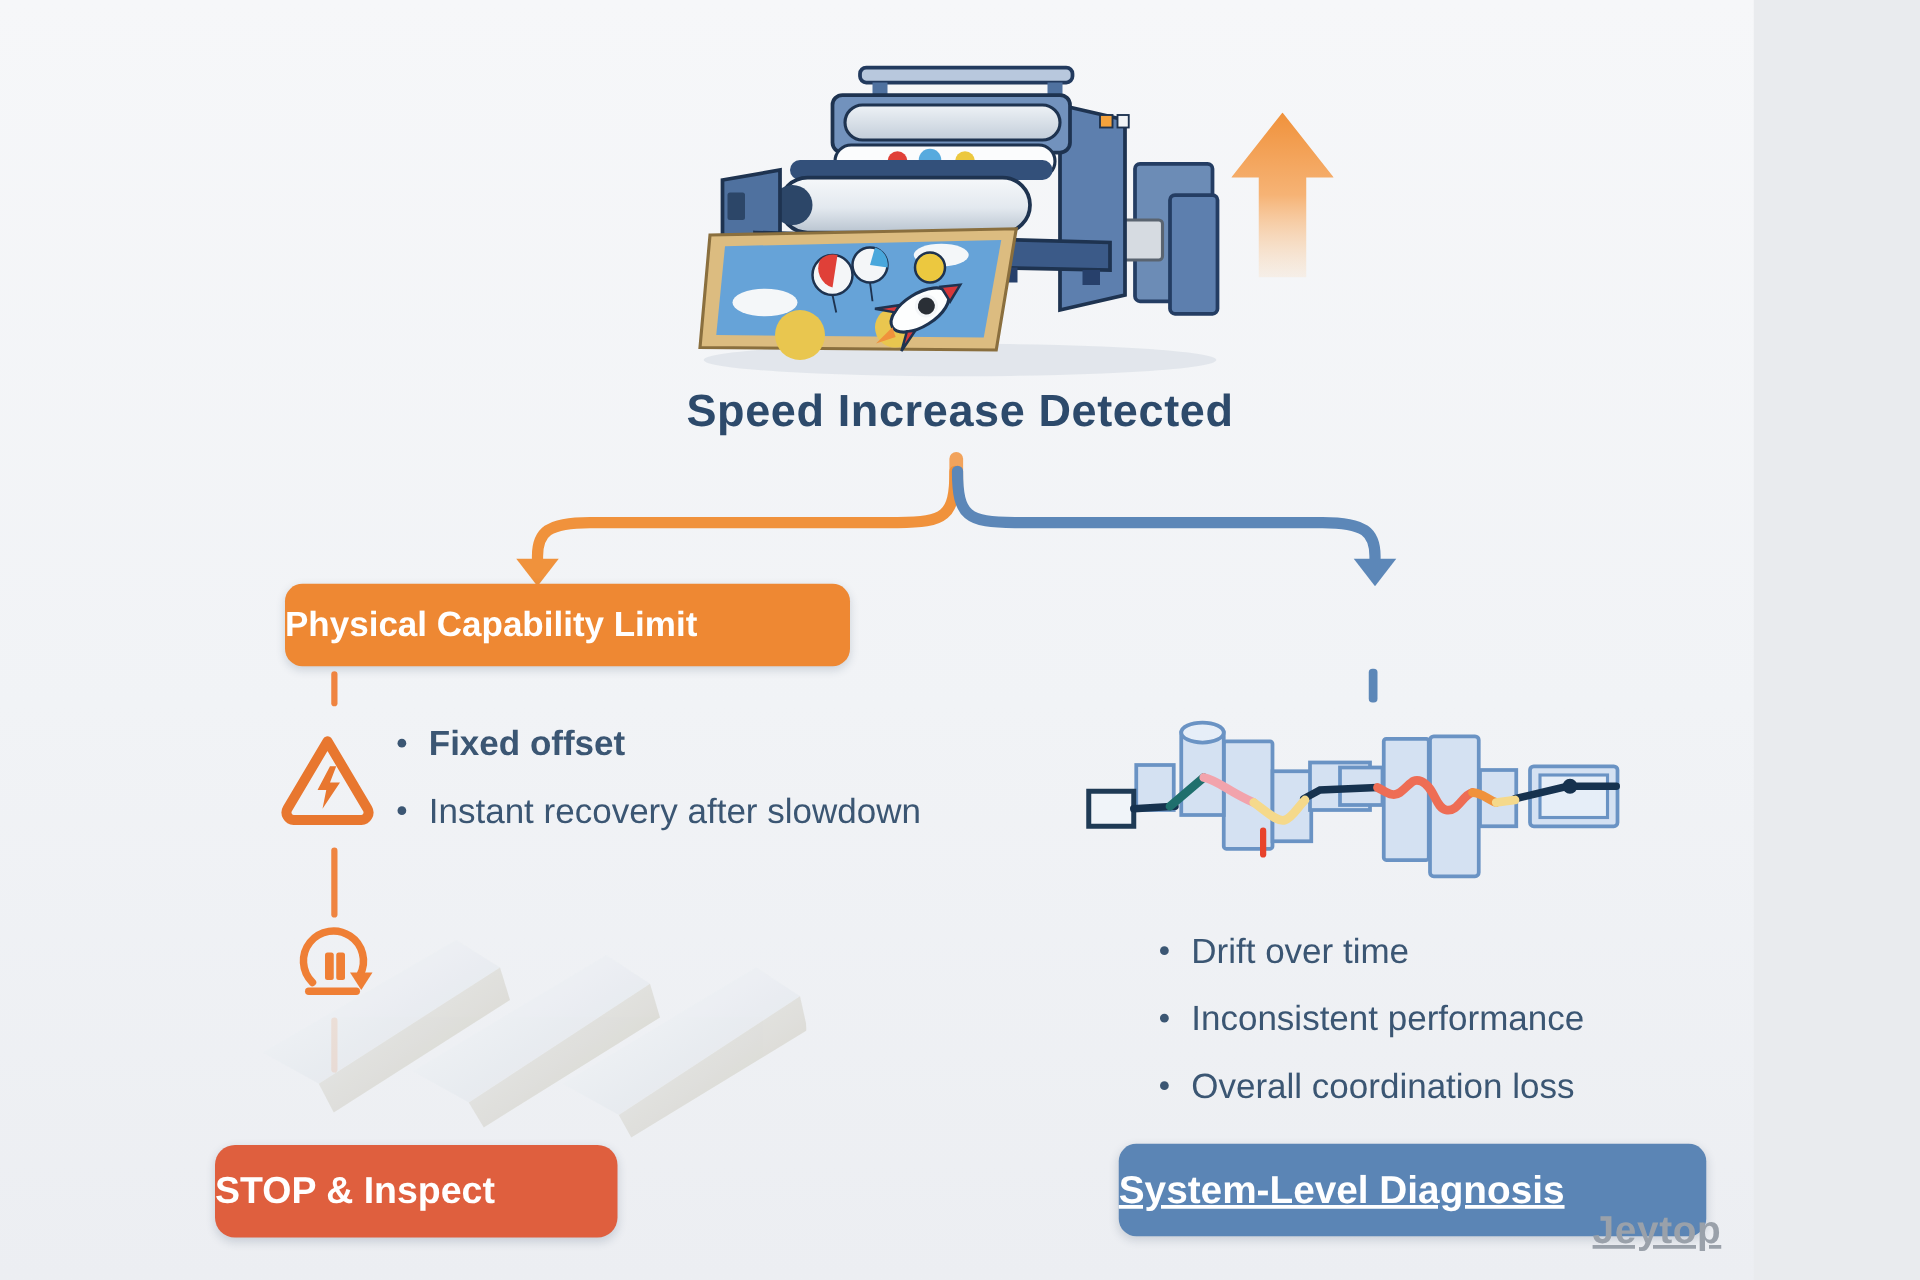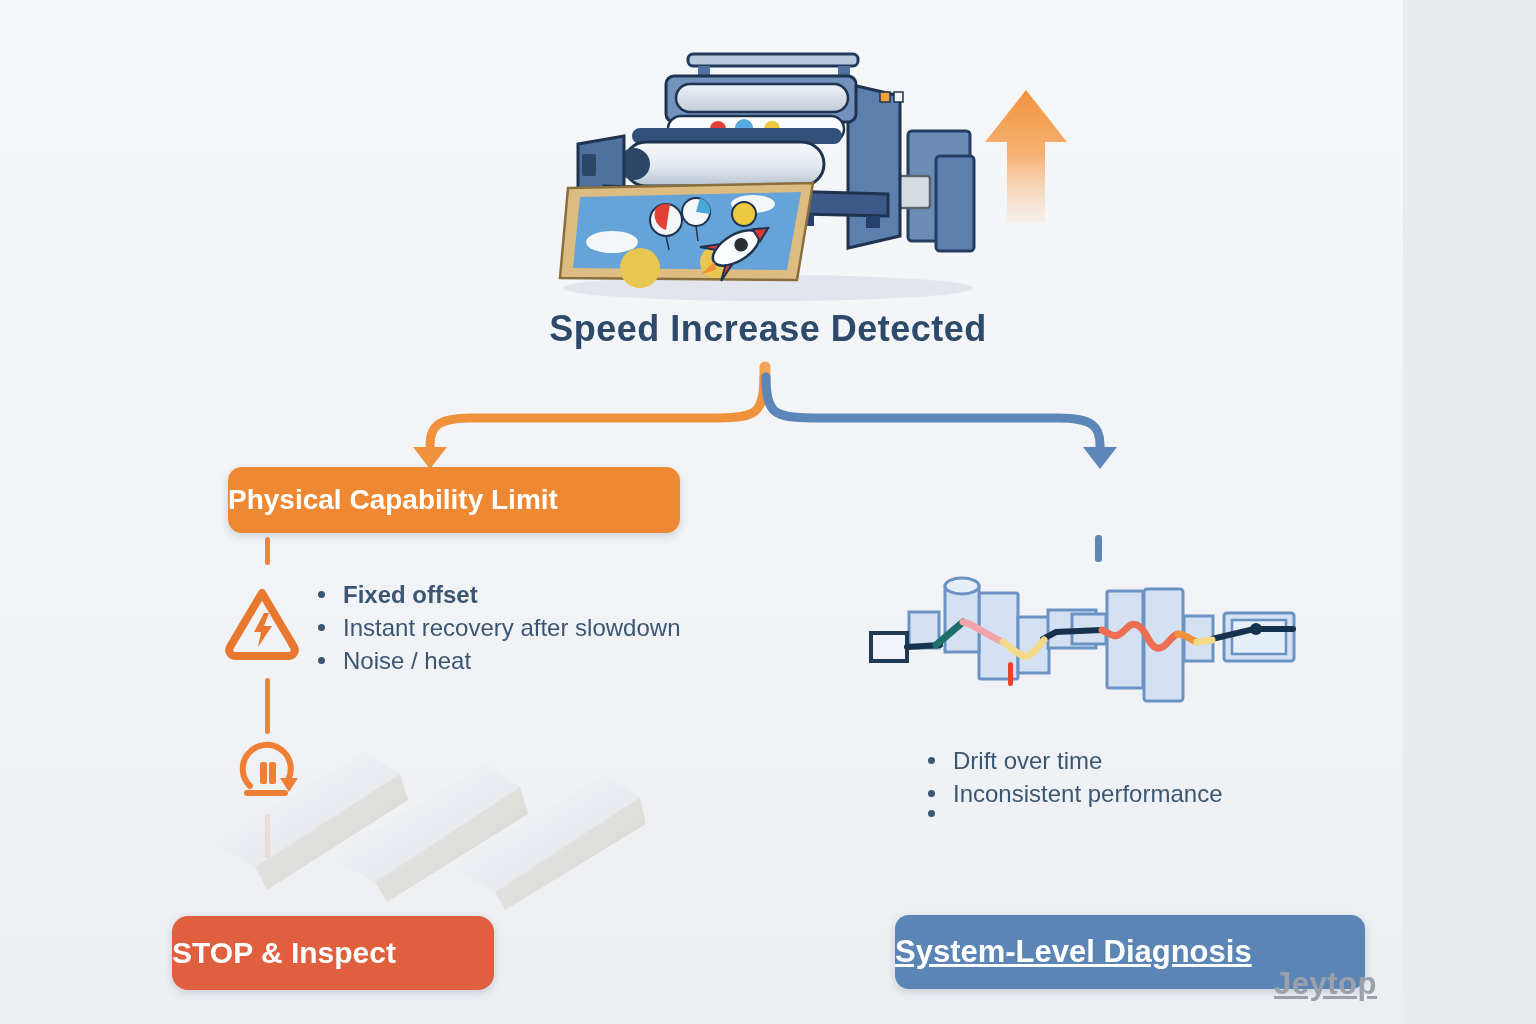--- a/index.html
+++ b/index.html
@@ -12,21 +12,21 @@
     font-size:36px;font-weight:700;color:#2d4a6b;letter-spacing:.5px;}
 
   .node{display:flex;align-items:center;
     border-radius:14px;color:#ffffff;font-weight:700;
     box-shadow:0 3px 8px rgba(40,60,90,.18);}
   .node-left-header{left:228px;top:467px;width:452px;height:66px;background:#ee8833;font-size:28px;}
   .node-right-header{left:838px;top:467px;width:548px;height:66px;background:#5b85b5;font-size:28px;}
   .node-left-action{left:172px;top:916px;width:322px;height:74px;background:#df5f3e;font-size:30px;border-radius:16px;}
   .node-right-action{left:895px;top:915px;width:470px;height:74px;background:#5b85b5;font-size:31px;text-decoration:underline;}
 
-  .bullets{display:flex;flex-direction:column;color:#3b5673;font-size:24px;}
+  .bullets{display:flex;flex-direction:column;gap:21px;color:#3b5673;font-size:28px;}
   .bullets-left{left:318px;top:578px;width:480px;}
   .bullets-right{left:928px;top:744px;width:480px;}
   .bullet{display:flex;align-items:center;gap:18px;line-height:33px;}
   .bullet .dot{width:7px;height:7px;border-radius:50%;background:#3b5673;flex:0 0 auto;}
   .bullet.bold{font-weight:700;}
 
   .dash{width:5px;border-radius:3px;background:#ef8440;}
   .dash-1{left:265px;top:537px;height:28px;}
   .dash-2{left:265px;top:678px;height:56px;}
   .dash-3{left:265px;top:814px;height:44px;}
@@ -158,24 +158,20 @@
   <div class="abs dash dash-3"></div>
 
   <div class="abs bullets bullets-left">
     <div class="bullet bold">
       <span class="dot"></span>
       <span>Fixed offset</span>
     </div>
     <div class="bullet">
       <span class="dot"></span>
       <span>Instant recovery after slowdown</span>
-    </div>
-    <div class="bullet">
-      <span class="dot"></span>
-      <span>Noise / heat</span>
     </div>
   </div>
 
   <svg class="abs" style="left:205px;top:742px" width="440" height="170" viewBox="0 0 440 170" aria-hidden="true">
     <defs>
       <linearGradient id="bladeA" x1="0" y1="0" x2="1" y2="1">
         <stop offset="0" stop-color="#f6f8fa"></stop>
           <stop offset="1" stop-color="#dde2e8"></stop>
       </linearGradient>
       <linearGradient id="bladeB" x1="0" y1="0" x2="1" y2="1">
@@ -241,20 +237,21 @@
     <div class="bullet">
       <span class="dot"></span>
       <span>Drift over time</span>
     </div>
     <div class="bullet">
       <span class="dot"></span>
       <span>Inconsistent performance</span>
     </div>
     <div class="bullet">
       <span class="dot"></span>
+      <span>Overall coordination loss</span>
     </div>
   </div>
 
   <div class="abs node node-right-action">
     <span>System-Level Diagnosis</span>
   </div>
 
   <div class="abs watermark">Jeytop</div>
 
 </div>

